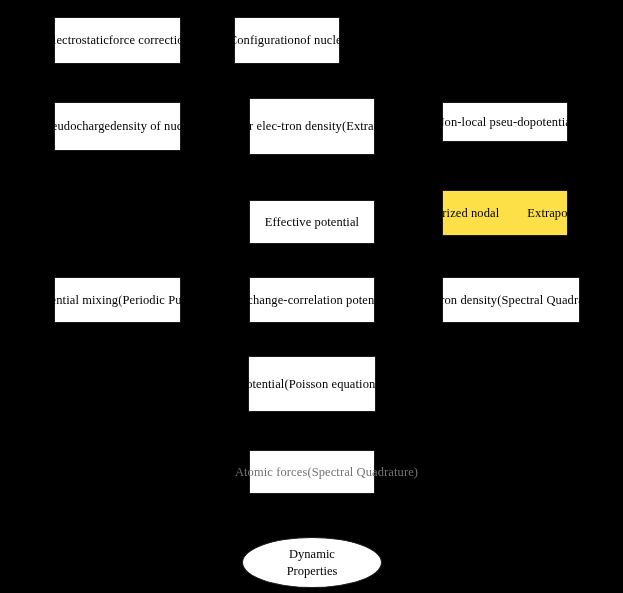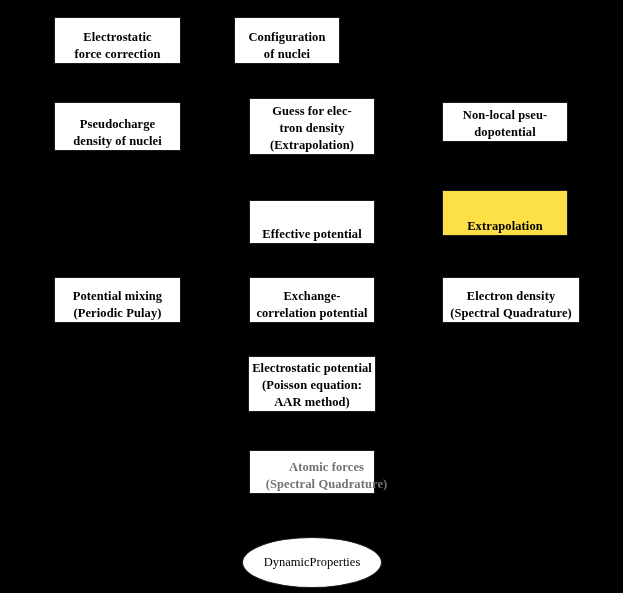--- a/index.html
+++ b/index.html
@@ -15,43 +15,42 @@
     overflow: hidden;
     font-family: "Liberation Serif", "DejaVu Serif", serif;
   }
   .node {
     position: absolute;
     box-sizing: border-box;
     background: #ffffff;
     border: 1px solid #1a1a1a;
     color: #000000;
     display: flex;
-    flex-direction: column;
+    flex-direction: row;
     align-items: center;
-    justify-content: flex-end;
+    justify-content: center;
     text-align: center;
     font-size: 12.5px;
     line-height: 1.35;
     letter-spacing: 0.1px;
-    font-weight: bold;
     -webkit-font-smoothing: antialiased;
   }
   .node .line {
     display: block;
     white-space: nowrap;
   }
   .ellipse {
     position: absolute;
     box-sizing: border-box;
     background: #ffffff;
     border: 1px solid #1a1a1a;
     border-radius: 50%;
     color: #000000;
     display: flex;
-    flex-direction: row;
+    flex-direction: column;
     align-items: center;
     justify-content: center;
     text-align: center;
     font-size: 12.5px;
     line-height: 1.35;
     -webkit-font-smoothing: antialiased;
   }
   .ellipse .line { display: block; white-space: nowrap; }
 </style>
 </head>

